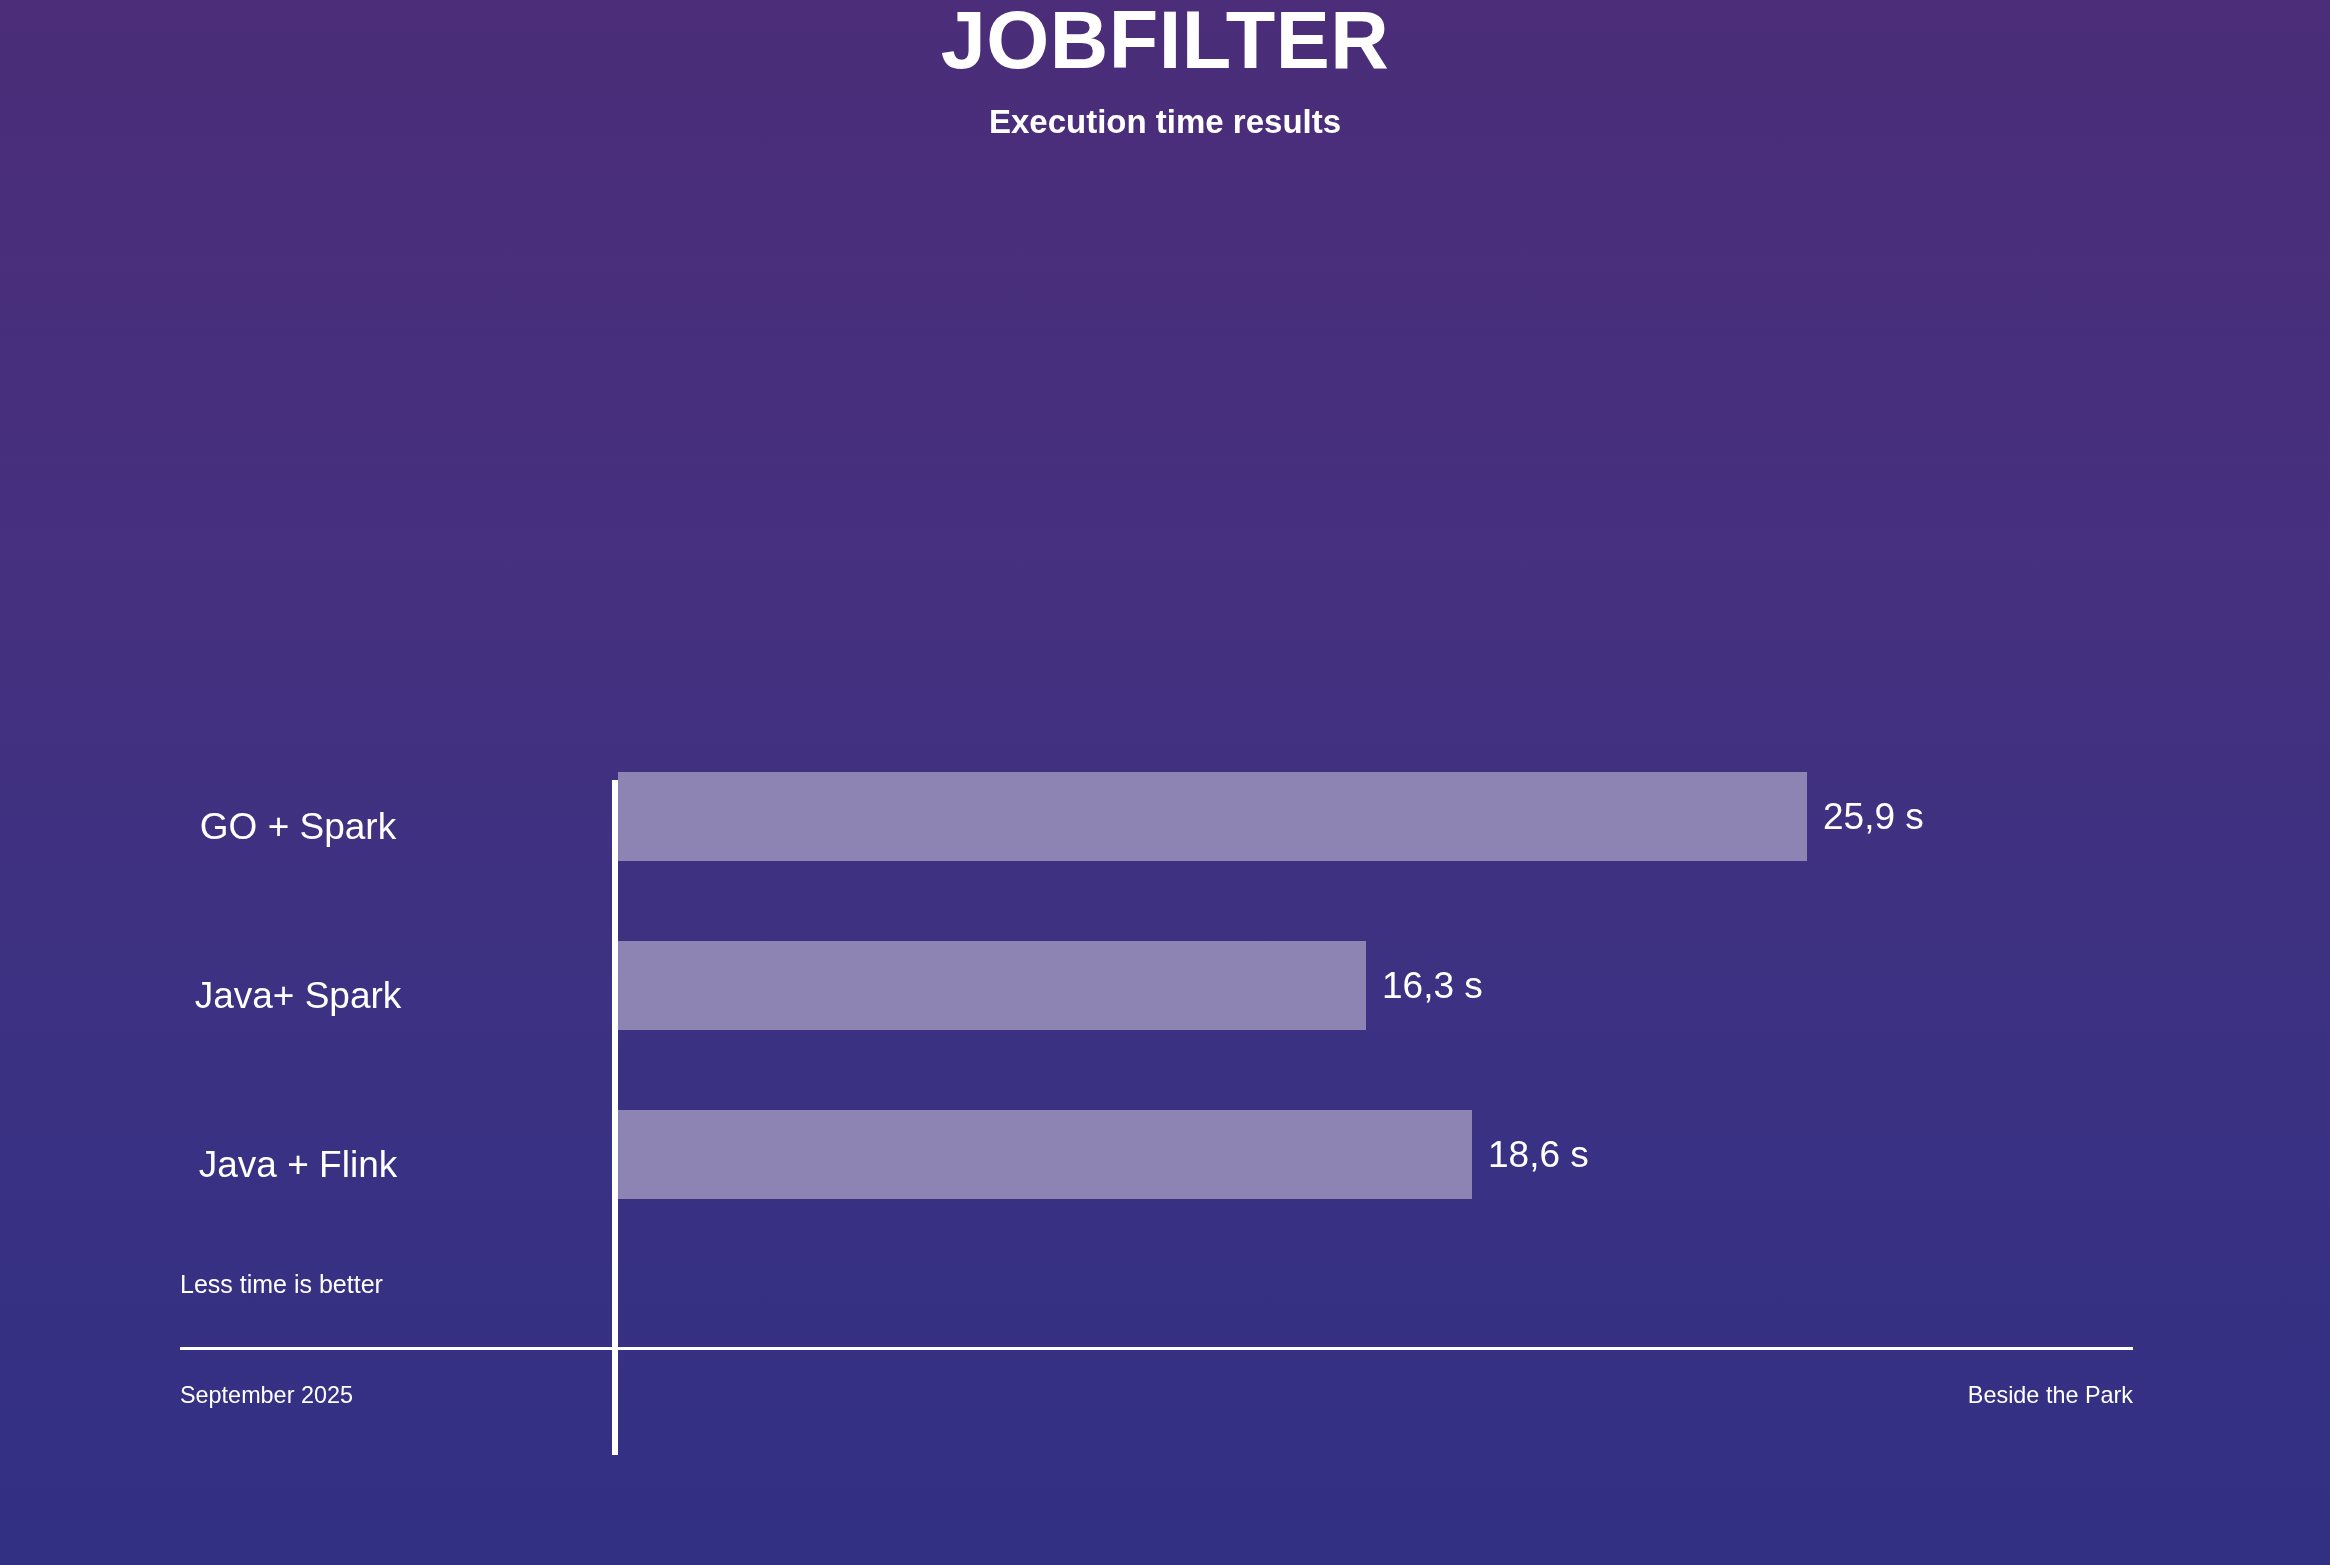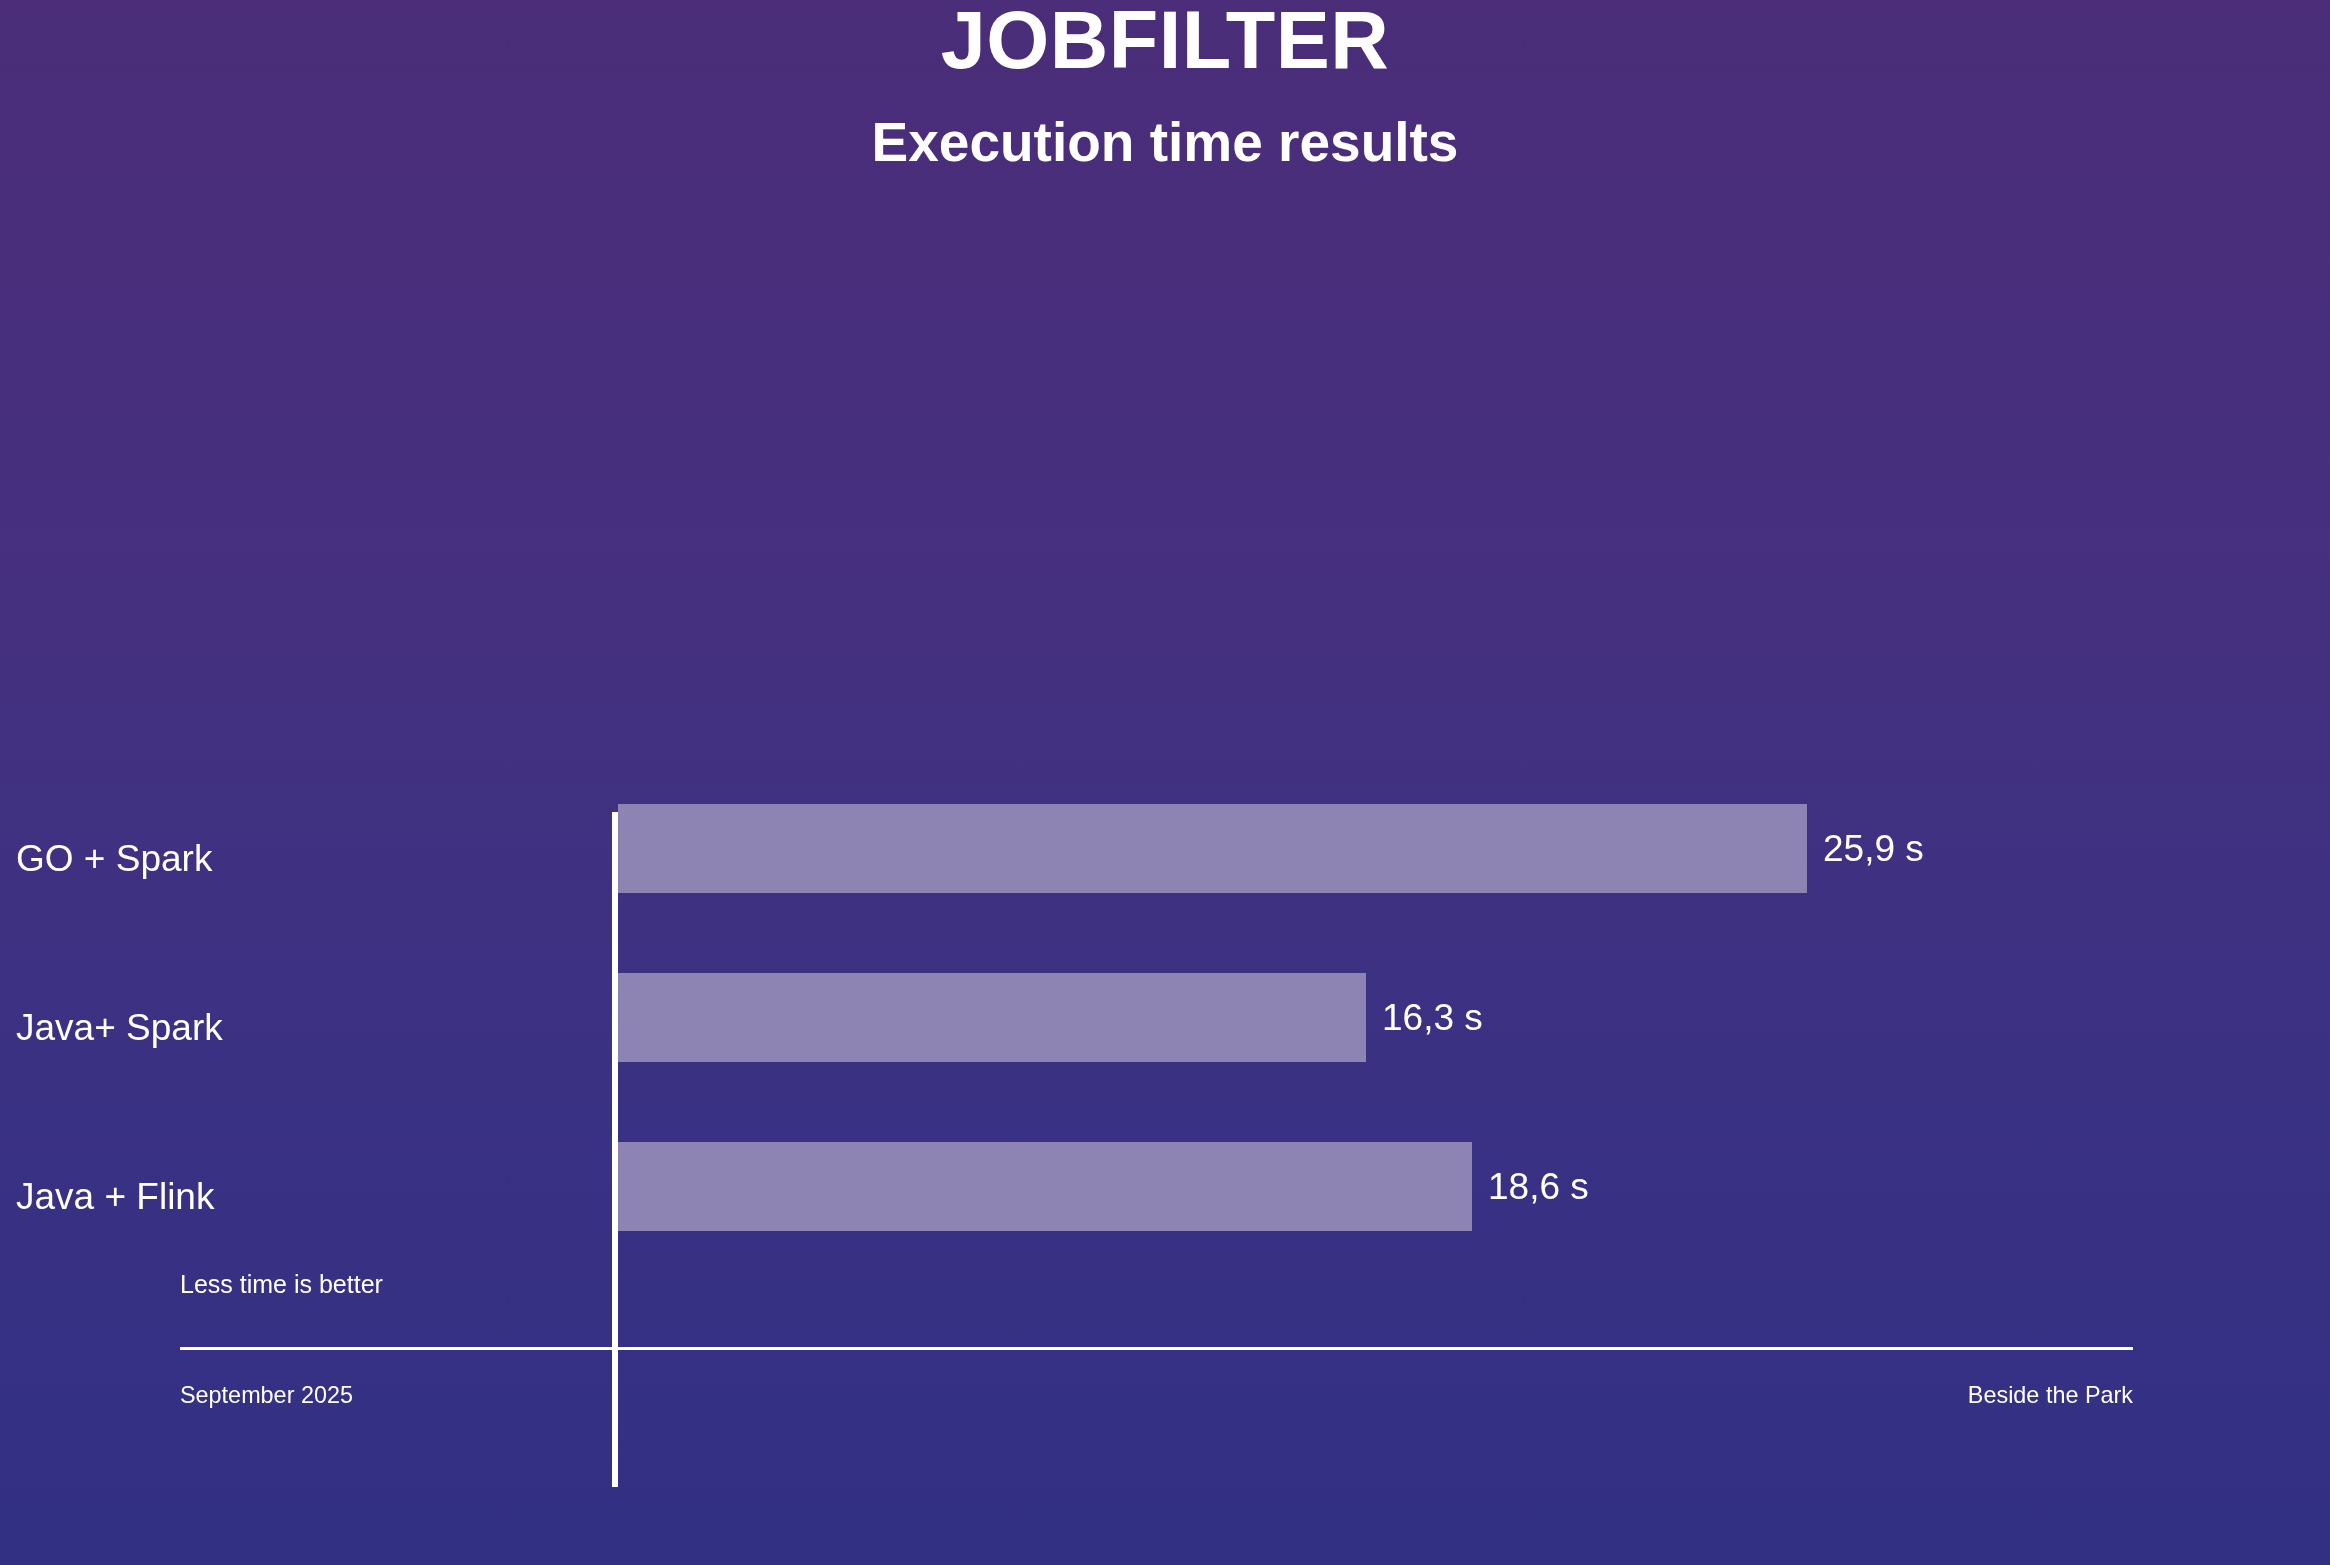--- a/index.html
+++ b/index.html
@@ -22,22 +22,22 @@
     text-align:center;
   }
   .chart-title {
     font-size:81px;
     font-weight:bold;
     letter-spacing:0.5px;
     line-height:1;
     color:#ffffff;
   }
   .chart-subtitle {
-    margin-top:34px;
-    font-size:55px;
+    margin-top:24px;
+    font-size:33px;
     font-weight:bold;
     line-height:1;
     color:#ffffff;
   }
 
   
   .chart-area {
     position:relative;
     margin-top:108px;
     height:691px;
@@ -61,23 +61,23 @@
 
   .bar-row {
     position:relative;
     height:169px;
     display:flex;
     align-items:flex-start;
   }
 
   .bar-label {
     position:absolute;
-    left:16px;
+    left:4px;
     width:588px;
-    text-align:left;
+    text-align:center;
     font-size:37px;
     line-height:1;
     color:#ffffff;
     top:28px;
     white-space:nowrap;
   }
 
   .bar-track {
     position:absolute;
     left:618px;

